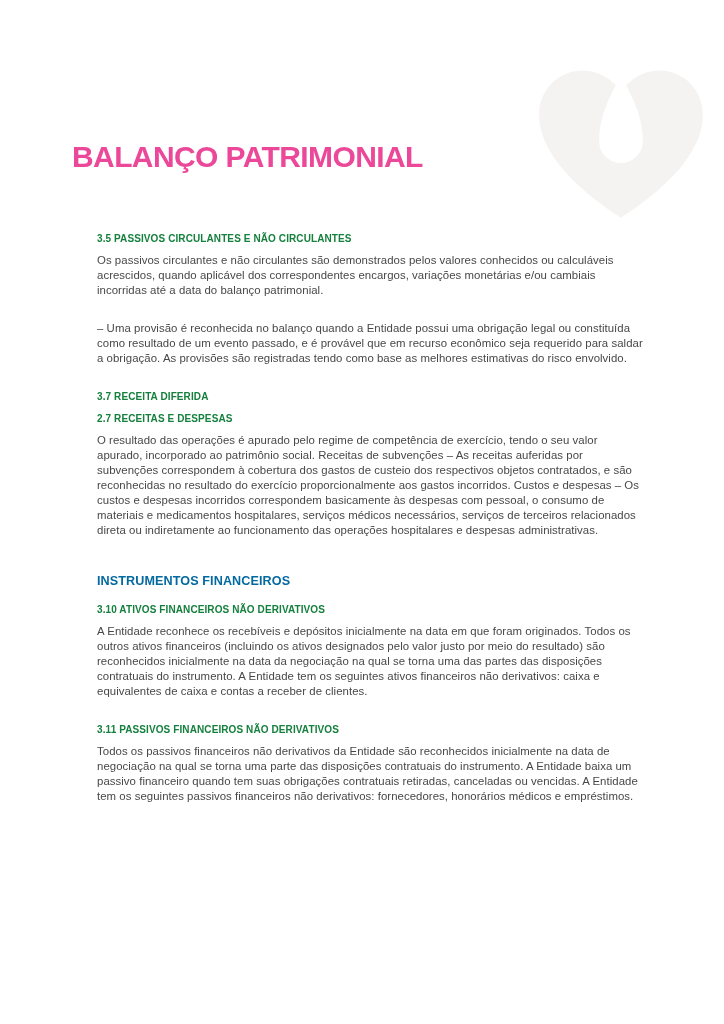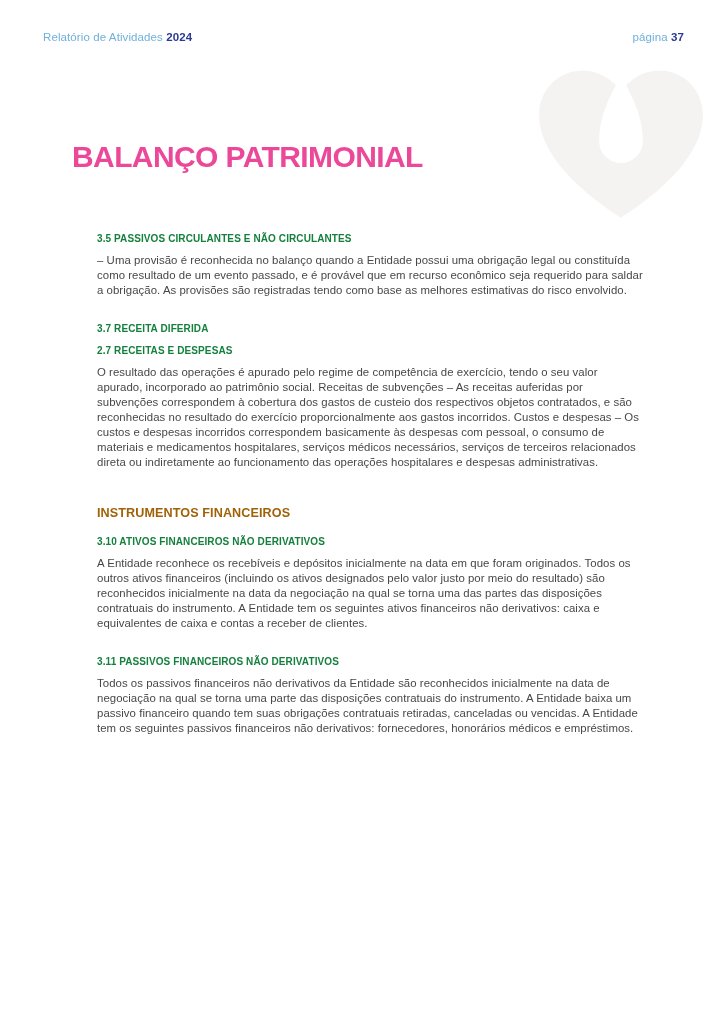--- a/index.html
+++ b/index.html
@@ -41,54 +41,45 @@
   }
   .section h3{
     font-size:10px;font-weight:700;color:#15803d;
     letter-spacing:0.1px;margin:0 0 7px 0;line-height:15px;
   }
   .section p{
     font-size:11.4px;color:#474747;line-height:15px;
     margin:0 0 23px 0;letter-spacing:0.05px;
   }
   .group-heading{
-    font-size:12.6px;font-weight:700;color:#a16207;
+    font-size:12.6px;font-weight:700;color:#0369a1;
     letter-spacing:0.1px;margin:0 0 13px 0;line-height:15px;
   }
   .section.pre-group p{margin-bottom:36px;}
 </style>
 </head>
 <body>
 
 <div class="page">
 
-  <div class="page-header">
-    <div>
-      <span class="hdr-light">Relatório de Atividades</span>
-      <span class="hdr-dark">2024</span>
-    </div>
-    <div>
-      <span class="hdr-light">página</span>
-      <span class="hdr-dark">37</span>
-    </div>
-  </div>
 
   <div class="watermark">
     <svg width="182" height="162" viewBox="0 0 100 88" xmlns="http://www.w3.org/2000/svg">
       <path fill="#f4f3f1" d="M50 84 C47 81.5 5 57 5 27.5 C5 13 16.2 3 29 3 C37.5 3 44.8 7.5 50 14.5 C55.2 7.5 62.5 3 71 3 C83.8 3 95 13 95 27.5 C95 57 53 81.5 50 84 Z"></path>
       <path fill="#ffffff" d="M50 5.5 C54.5 15 62 26 62 42 C62 48.6 56.6 54 50 54 C43.4 54 38 48.6 38 42 C38 26 45.5 15 50 5.5 Z"></path>
     </svg>
   </div>
 
   <h1 class="doc-title">BALANÇO PATRIMONIAL</h1>
 
   <div class="content">
 
     <div class="section">
       <h3>3.5 PASSIVOS CIRCULANTES E NÃO CIRCULANTES</h3>
+      <p>Os passivos circulantes e não circulantes são demonstrados pelos valores conhecidos ou calculáveis acrescidos, quando aplicável dos correspondentes encargos, variações monetárias e/ou cambiais incorridas até a data do balanço patrimonial.</p>
     </div>
 
     <div class="section">
       <p>– Uma provisão é reconhecida no balanço quando a Entidade possui uma obrigação legal ou constituída como resultado de um evento passado, e é provável que em recurso econômico seja requerido para saldar a obrigação. As provisões são registradas tendo como base as melhores estimativas do risco envolvido.</p>
     </div>
 
     <div class="section">
       <h3>3.7 RECEITA DIFERIDA</h3>
     </div>
 

